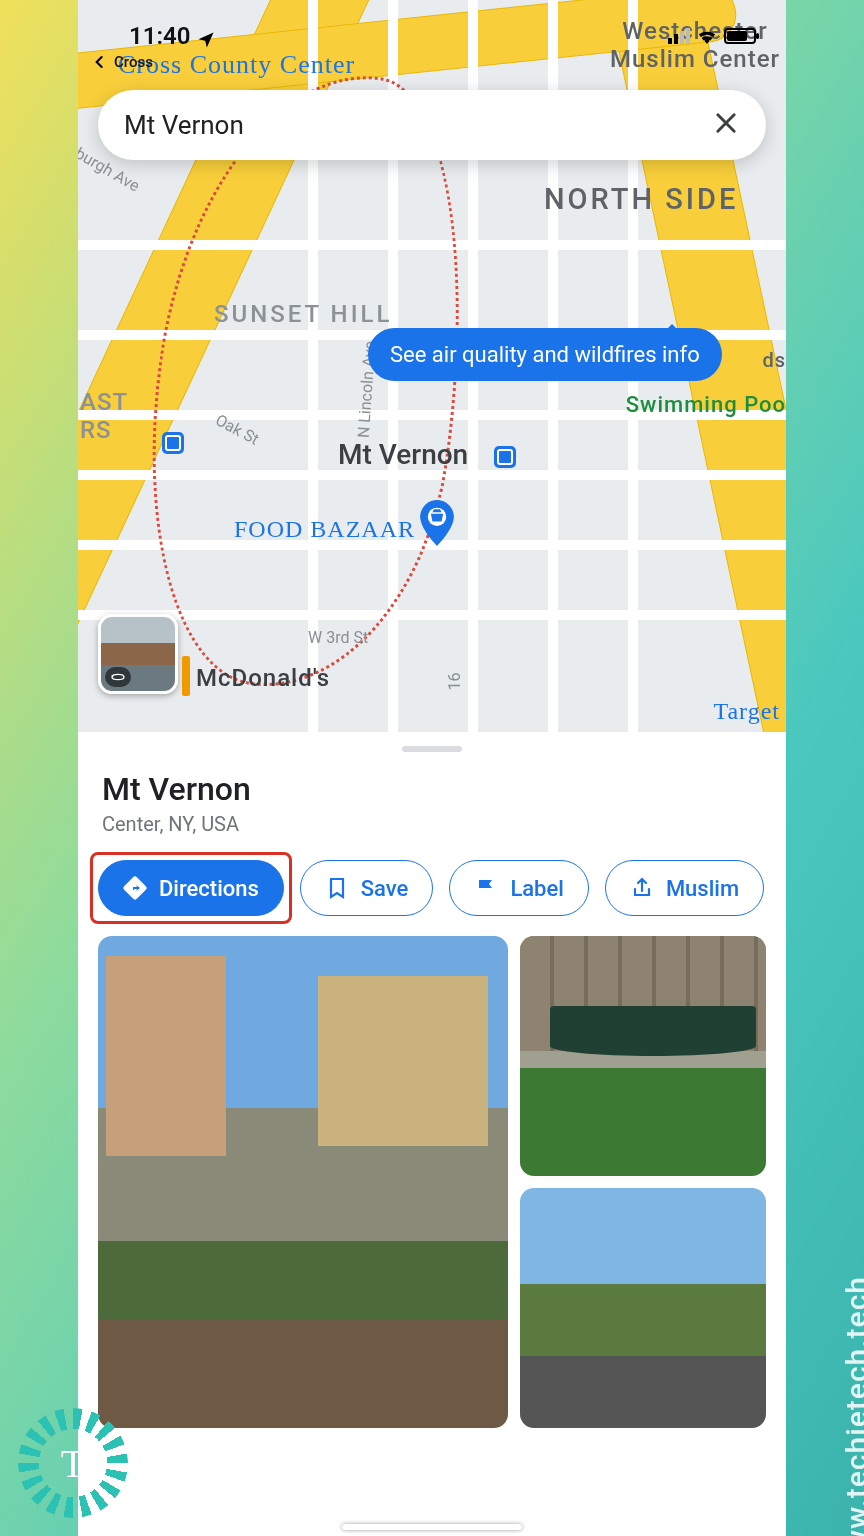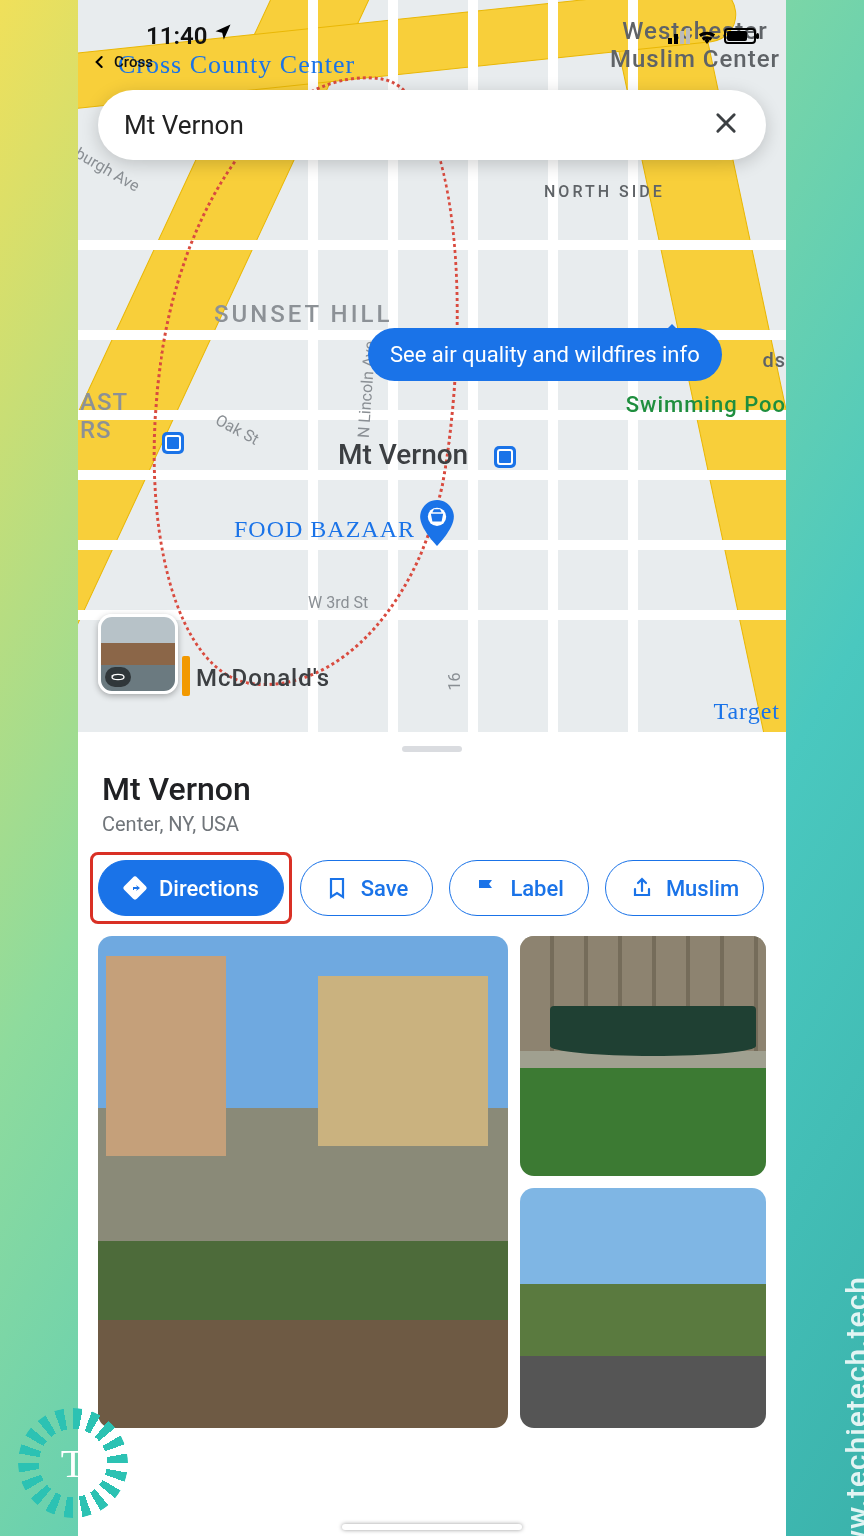--- a/index.html
+++ b/index.html
@@ -47,21 +47,21 @@
     background: transparent;
   }
   
   .status {
     position:absolute; top:16px; left:0; right:0; height:40px;
     display:flex; align-items:center;
     padding: 0 30px;
     font-size:24px; font-weight:600; color:#111;
     z-index:50;
   }
-  .status .time { margin-left:38px; display:flex; align-items:flex-start; gap:6px;}
+  .status .time { margin-left:21px; display:flex; align-items:flex-end; gap:6px;}
   .status .right { margin-left:auto; display:flex; align-items:center; gap:6px; }
   .sig-icon, .wifi-icon, .bat-icon { display:inline-block; }
   .sig-icon { width:22px; height:16px; background:
      linear-gradient(#000,#000) 0 10px/4px 6px no-repeat,
      linear-gradient(#000,#000) 6px 6px/4px 10px no-repeat,
      linear-gradient(#bbb,#bbb) 12px 3px/4px 13px no-repeat,
      linear-gradient(#bbb,#bbb) 18px 0/4px 16px no-repeat;
   }
   .wifi-icon { width:22px; height:18px; }
   .bat-icon { width:32px; height:16px; border:2px solid #000; border-radius:4px; position:relative;}
@@ -226,38 +226,38 @@
     <div class="street s-v" style="left:310px"></div>
     <div class="street s-v" style="left:390px"></div>
     <div class="street s-v" style="left:470px"></div>
     <div class="street s-v" style="left:550px"></div>
 
     <div class="dotted"></div>
 
     <div class="mlabel blue" style="left:40px; top:50px; font-size:26px;">Cross County Center</div>
     <div class="mlabel dark" style="right:6px; top:18px; font-size:24px; text-align:center; line-height:1.15; white-space:pre;">Westchester
 Muslim Center</div>
-    <div class="mlabel dark" style="left:466px; top:182px; font-size:16px; letter-spacing:3px;">NORTH SIDE</div>
+    <div class="mlabel dark" style="left:466px; top:182px; font-size:29px; letter-spacing:3px;">NORTH SIDE</div>
     <div class="mlabel" style="left:136px; top:300px; font-size:24px; letter-spacing:3px;">SUNSET HILL</div>
     <div class="mlabel" style="left:2px; top:388px;">AST</div>
     <div class="mlabel" style="left:2px; top:416px;">RS</div>
     <div class="mlabel green" style="right:0; top:392px; font-size:22px;">Swimming Poo</div>
     <div class="mlabel" style="right:0; top:348px; font-size:20px; color:#5f6367;">ds</div>
     <div class="mlabel blue" style="left:156px; top:516px; font-size:24px;">FOOD BAZAAR</div>
     <div class="poi-pin" style="left:340px; top:500px;">
       <svg viewBox="0 0 24 30">
           <path fill="#1a73e8" d="M12 0C6 0 1 5 1 11c0 8 11 19 11 19s11-11 11-19C23 5 18 0 12 0z"></path>
           <circle cx="12" cy="11" r="6" fill="#fff"></circle>
           <path fill="#1a73e8" d="M8 9h8l-1 5H9z M9 8l1-2h4l1 2"></path>
         </svg>
     </div>
     <div class="center-label">Mt Vernon</div>
     <div class="transit" style="left:416px; top:446px;"></div>
     <div class="transit" style="left:84px; top:432px;"></div>
-    <div class="street-name" style="left:230px; top:593px;">W 3rd St</div>
+    <div class="street-name" style="left:230px; top:628px;">W 3rd St</div>
     <div class="street-name" style="left:136px; top:420px; transform:rotate(28deg);">Oak St</div>
     <div class="street-name" style="left:240px; top:380px; transform:rotate(-86deg);">N Lincoln Ave</div>
     <div class="street-name" style="left:-6px; top:160px; transform:rotate(30deg);">burgh Ave</div>
     <div class="street-name" style="left:368px; top:672px; transform:rotate(-90deg);">16</div>
     <div class="mlabel dark" style="left:118px; top:664px; font-size:24px; color:#3c3f42;">McDonald's</div>
     <div class="mlabel blue" style="right:6px; top:698px; font-size:24px;">Target</div>
 
     <div class="tooltip">See air quality and wildfires info</div>
 
     <div class="sv-thumb">

